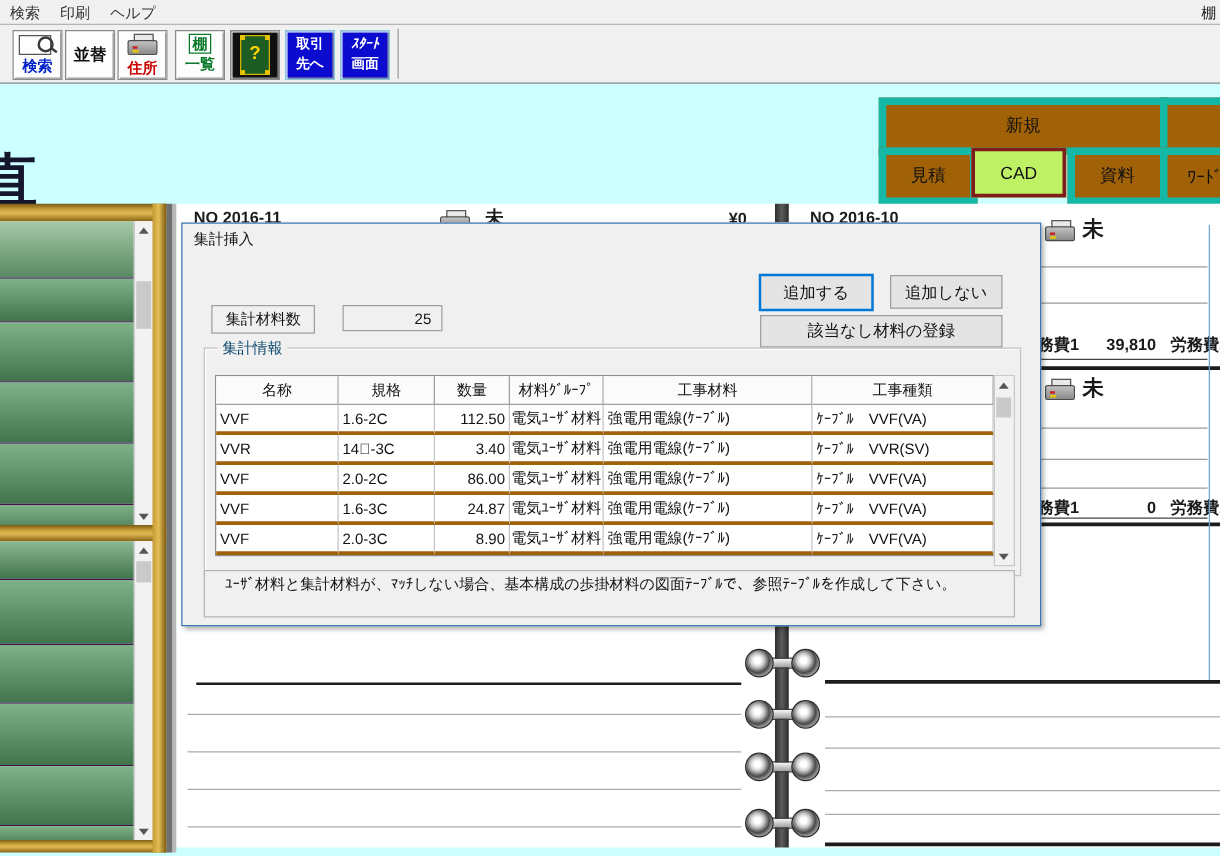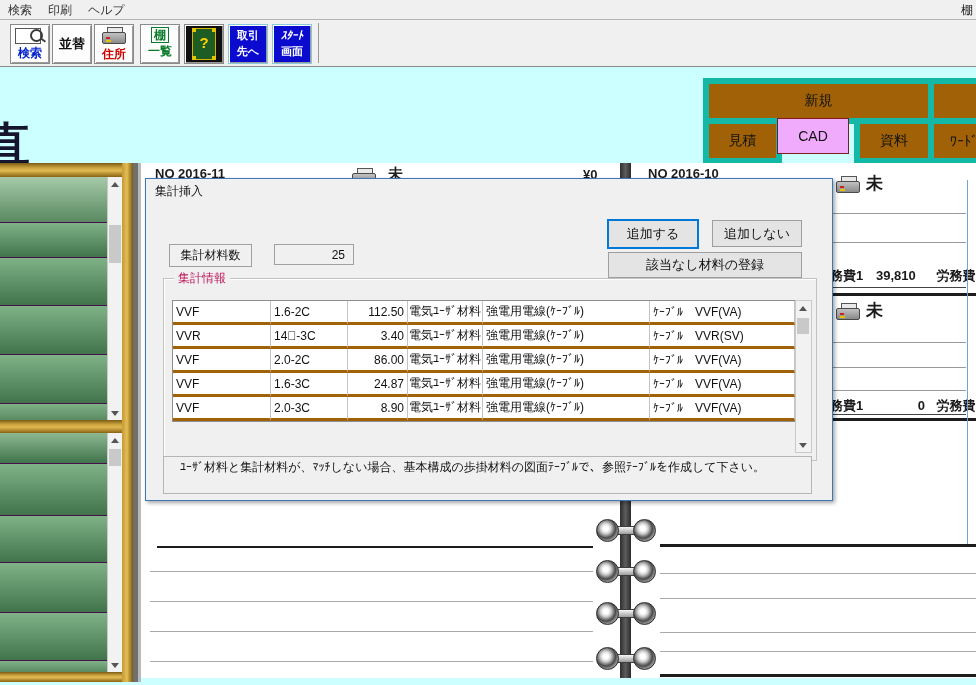--- a/index.html
+++ b/index.html
@@ -11,21 +11,21 @@
   .menuitem{position:absolute;top:2px;cursor:default;}
   .toolbar{left:0;top:20px;width:976px;height:46px;background:#f0f0f0;}
   .tbtn{position:absolute;top:4px;width:38px;height:38px;background:#fdfdfd;border:1px solid #8a8a8a;box-shadow:inset 1px 1px 0 #fff,inset -1px -1px 0 #9a9a9a;overflow:hidden;}
   .tbtn.blue{background:#0b0bd0;border:1px solid #86c8dc;}
   .tbtn.black{background:#101010;}
   .tb2line{position:absolute;left:0;top:2px;width:100%;text-align:center;font-size:11px;font-weight:bold;line-height:16px;color:#fff;}
   .toolsep{position:absolute;top:3px;width:1px;height:40px;background:#9a9a9a;}
   .tbline{left:0;top:66px;width:976px;height:1px;background:#8a8a8a;}
   
   .navbtn{position:absolute;height:34px;background:#a16207;border:6px solid #14b8a6;font-size:14px;color:#111;display:flex;align-items:center;justify-content:center;}
-  .navbtn.active{background:#f0abfc;border:1px solid #7f1d1d;}
+  .navbtn.active{background:#bef264;border:3px solid #7f1d1d;}
   
   .wood{background:linear-gradient(180deg,#7c5c14,#cda43e 35%,#e0b953 55%,#8a6212);}
   .woodv{background:linear-gradient(90deg,#c59a33,#e3bd55 45%,#7c5a10);}
   .band{position:absolute;left:0;width:108px;}
   .pline{border-bottom:1px solid #47104d;}
   .sb{position:absolute;width:15px;background:#f2f2f2;border-left:1px solid #c9c9c9;}
   .sbbtn{position:absolute;left:0;width:14px;height:14px;display:flex;align-items:center;justify-content:center;background:#f2f2f2;}
   .triu{width:0;height:0;border-left:4px solid transparent;border-right:4px solid transparent;border-bottom:5px solid #555;}
   .trid{width:0;height:0;border-left:4px solid transparent;border-right:4px solid transparent;border-top:5px solid #555;}
   .thumb{position:absolute;left:1px;width:12px;background:#c9c9c9;}
@@ -43,21 +43,21 @@
   .spine{position:absolute;left:620px;width:11px;background:linear-gradient(90deg,#2e2e2e,#5d5d5d 50%,#2a2a2a);}
   .ring{position:absolute;left:596px;width:60px;height:22px;}
   .ringbar{position:absolute;left:8px;right:8px;top:7px;height:7px;background:linear-gradient(180deg,#f7f7f7,#9d9d9d);border:1px solid #3d3d3d;border-radius:2px;}
   .knob{position:absolute;top:0;width:21px;height:21px;border-radius:50%;background:radial-gradient(circle at 42% 40%,#ffffff 0 14%,#cfcfcf 30%,#4a4a4a 55%,#9a9a9a 72%,#1f1f1f 100%);border:1px solid #2a2a2a;}
   
   .dialog{left:145px;top:178px;width:686px;height:321px;background:#f0f0f0;border:1px solid #3c78b4;box-shadow:2px 2px 4px rgba(0,0,0,.35);z-index:10;}
   .dlgbtn{position:absolute;background:#e4e4e4;border:1px solid #9e9e9e;font-size:13px;color:#111;display:flex;align-items:center;justify-content:center;}
   .dlgbtn.def{border:2px solid #0078d7;}
   .sunkbox{position:absolute;border:1px solid #a0a0a0;background:#f0f0f0;font-size:12px;color:#111;display:flex;align-items:center;}
   .group{position:absolute;left:17px;top:99px;width:652px;height:181px;border:1px solid #c2c2c2;box-shadow:inset 1px 1px 0 #fff;}
-  .grouplbl{position:absolute;left:10px;top:-9px;background:#f0f0f0;padding:0 4px;font-size:12px;color:#be185d;font-family:Liberation Serif, serif;}
+  .grouplbl{position:absolute;left:10px;top:-9px;background:#f0f0f0;padding:0 4px;font-size:12px;color:#0c4a6e;font-family:Liberation Serif, serif;}
   .tbl{position:absolute;left:8px;top:21px;width:622px;background:#fff;border:1px solid #8e8e8e;font-size:12px;color:#111;}
   .trh,.trw{display:flex;}
   .td{border-right:1px solid #c4c4c4;border-bottom:3px solid #a16207;display:flex;align-items:center;overflow:hidden;white-space:nowrap;padding:0 3px;box-sizing:border-box;}
   .trh .td{justify-content:center;background:#fbfbfb;border-right:1px solid #9e9e9e;border-bottom:1px solid #9e9e9e;height:23px;}
   .trw .td{height:24px;}
   .c0{width:98px;}.c1{width:77px;}.c2{width:60px;justify-content:flex-end;}.c3{width:75px;padding:0 1px;}.c4{width:167px;}.c5{flex:1;}
   .trh .c2{justify-content:center;}
   .note{position:absolute;left:17px;top:277px;width:649px;height:38px;border:1px solid #b5b5b5;background:#f0f0f0;font-size:12px;line-height:16px;color:#111;padding:2px 4px;box-sizing:border-box;overflow:hidden;}
   .frag{position:absolute;font-weight:bold;color:#1c1c1c;font-size:13px;white-space:nowrap;z-index:2;}
 </style>
@@ -161,21 +161,21 @@
       <div class="pp"></div>
       <div class="pb"></div>
       <div class="pr"></div>
       <div class="pl"></div>
     </div>
   <div class="ledgertext" style="left:866px;top:172px;font-size:17px;z-index:2;">未</div>
   <div class="pageline" style="left:826px;top:213px;width:140px;z-index:2;"></div>
   <div class="pageline" style="left:826px;top:242px;width:140px;z-index:2;"></div>
   <div class="ledgertext" style="left:817px;top:267px;font-size:13px;z-index:2;">
     <span>労務費1</span>
-    <span style="display:inline-block;width:58px;text-align:center;">39,810</span>
+    <span style="display:inline-block;width:58px;text-align:right;">39,810</span>
     <span style="margin-left:8px;">労務費2</span>
   </div>
   <div class="pageline" style="left:826px;top:287px;width:140px;background:#444;z-index:2;"></div>
   <div class="thickline" style="left:826px;top:293px;width:150px;z-index:2;"></div>
   <div class="printer" style="left:836px;top:303px;z-index:2;">
       <div class="pp"></div>
       <div class="pb"></div>
       <div class="pr"></div>
       <div class="pl"></div>
     </div>
@@ -285,20 +285,28 @@
     <div class="sunkbox" style="left:23px;top:65px;width:81px;height:21px;justify-content:center;">
         <span>集計材料数</span>
       </div>
     <div class="sunkbox" style="left:114px;top:65px;width:80px;height:21px;justify-content:flex-end;padding-right:8px;box-sizing:border-box;margin-left:14px;">
         <span>25</span>
       </div>
 
     <div class="group">
       <div class="grouplbl">集計情報</div>
       <div class="tbl">
+        <div class="trh">
+          <div class="td c0">名称</div>
+          <div class="td c1">規格</div>
+          <div class="td c2">数量</div>
+          <div class="td c3">材料ｸﾞﾙｰﾌﾟ</div>
+          <div class="td c4">工事材料</div>
+          <div class="td c5">工事種類</div>
+        </div>
         <div class="trw">
           <div class="td c0">VVF</div>
           <div class="td c1">1.6-2C</div>
           <div class="td c2">112.50</div>
           <div class="td c3">電気ﾕｰｻﾞ材料</div>
           <div class="td c4">強電用電線(ｹｰﾌﾞﾙ)</div>
           <div class="td c5">ｹｰﾌﾞﾙ　VVF(VA)</div>
         </div>
         <div class="trw">
           <div class="td c0">VVR</div>

